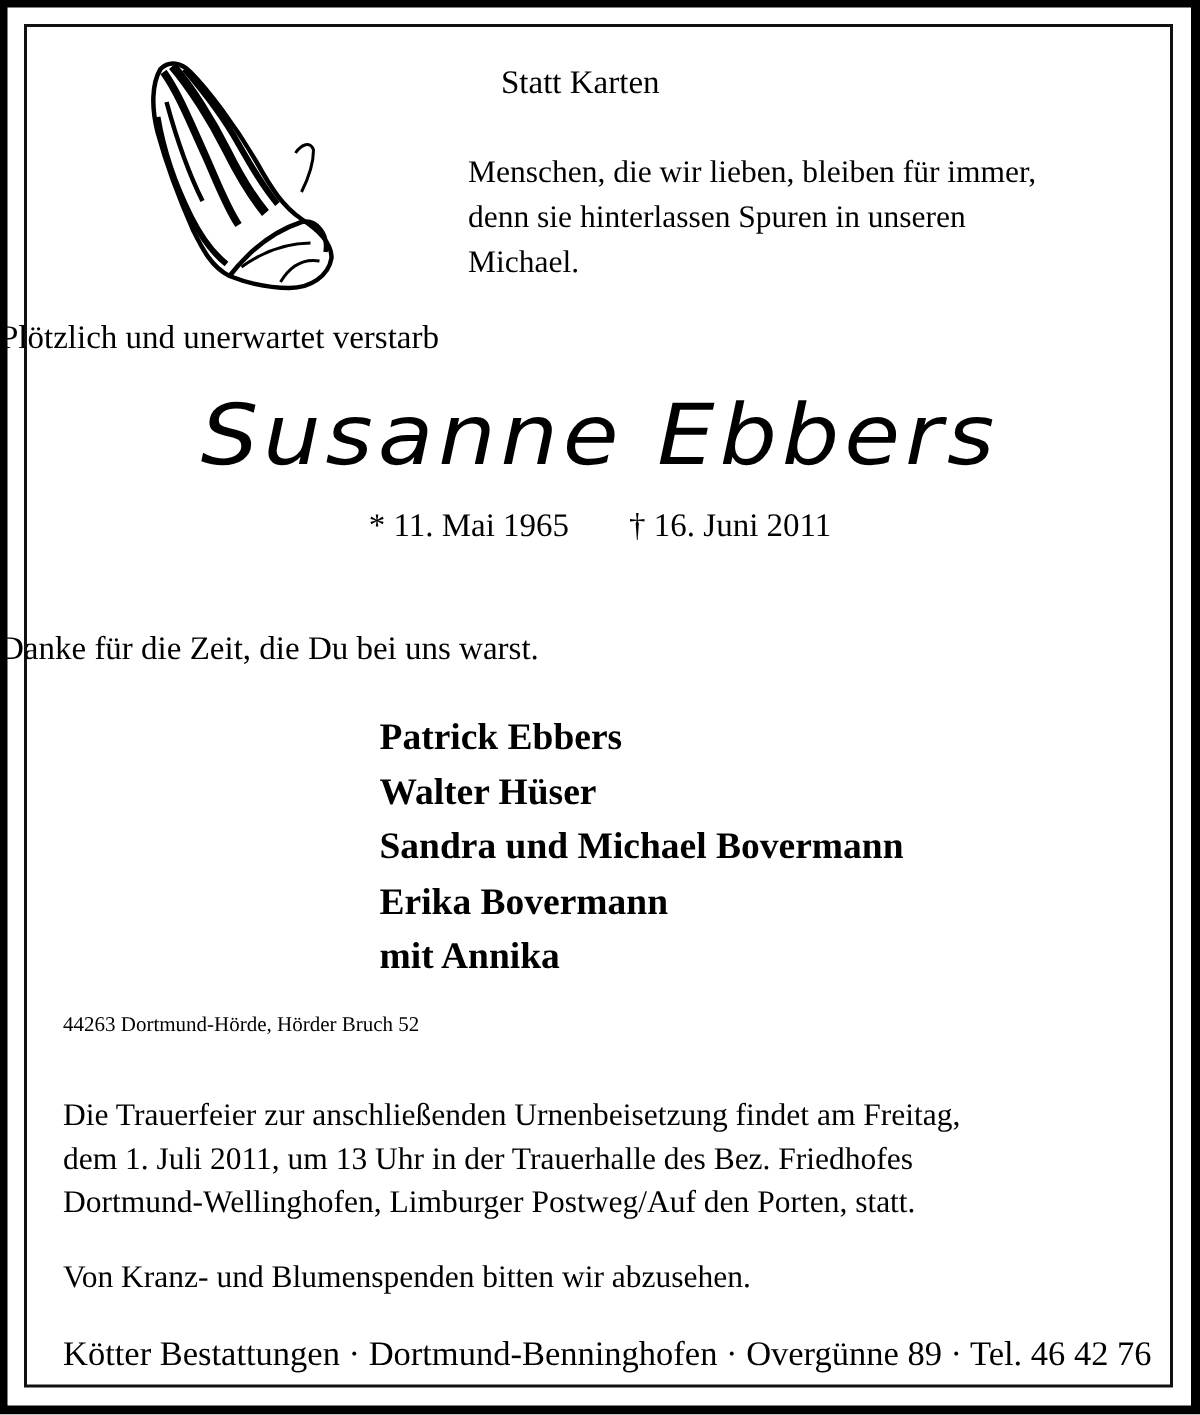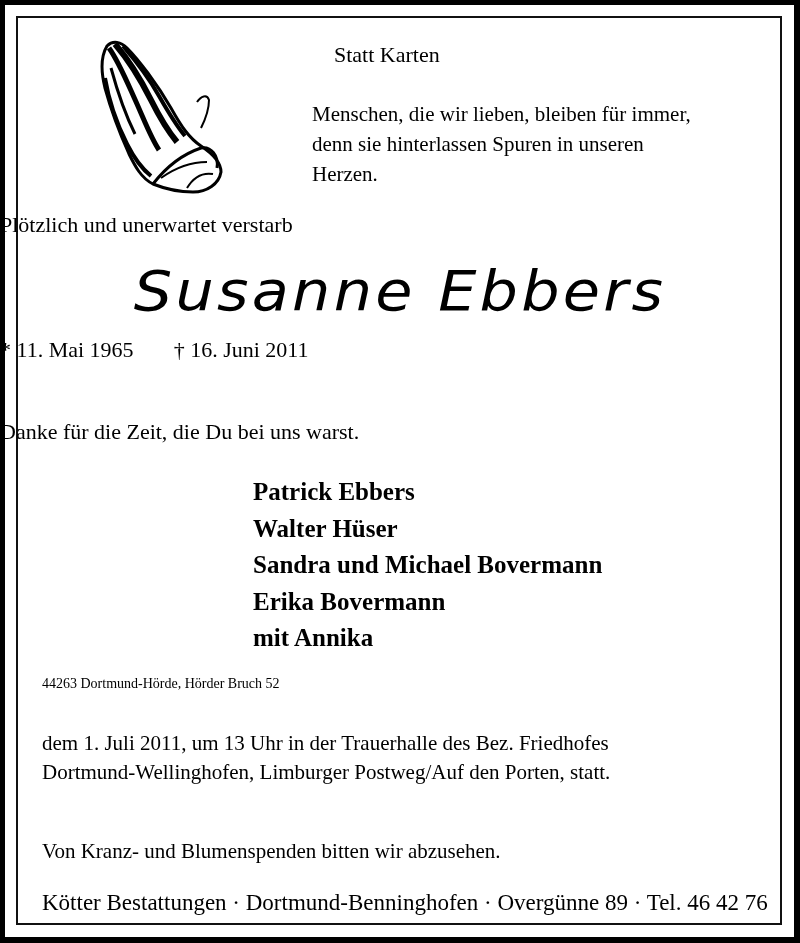--- a/index.html
+++ b/index.html
@@ -23,21 +23,21 @@
 
   .statt { left: 334px; top: 42px; font-size: 22px; }
   .quote { left: 312px; top: 99px; font-size: 21px; line-height: 30px; }
   .intro { left: 0; width: 640px; top: 212px; font-size: 22px; }
   .name {
     left: 0; width: 800px; text-align: center; top: 258px;
     font-family: "DejaVu Sans", sans-serif; font-size: 56px; font-weight: normal;
     letter-spacing: 3px; font-style: italic; transform: scaleX(1.08); transform-origin: 400px 0;
     color: #000;
   }
-  .dates { left: 0; width: 800px; text-align: left; top: 337px; font-size: 22px; }
+  .dates { left: 0; width: 800px; text-align: center; top: 337px; font-size: 22px; }
   .dates .sep { display: inline-block; width: 40px; }
   .thanks { left: 0; width: 800px; top: 419px; font-size: 22px; }
   .mourners { left: 253px; top: 474px; font-size: 25px; font-weight: bold; line-height: 36.5px; }
   .address { left: 42px; top: 676px; font-size: 14px; }
   .ceremony { left: 42px; top: 729px; font-size: 21px; line-height: 29px; }
   .flowers { left: 42px; top: 839px; font-size: 21px; }
   .funeral { left: 42px; top: 890px; font-size: 23px; text-align: center; }
 </style>
 </head>
 <body>
@@ -58,21 +58,21 @@
   <path d="M64 140 C 78 130, 94 124, 110 124" fill="none" stroke="#000" stroke-width="2"></path>
   <path d="M90 150 C 96 140, 104 134, 116 136" fill="none" stroke="#000" stroke-width="2"></path>
   <path d="M100 64 C 104 58, 110 56, 112 62 C 112 72, 108 82, 104 90" fill="#fff" stroke="#000" stroke-width="2"></path>
 </svg>
 
 <div class="abs serif statt">Statt Karten</div>
 
 <div class="abs serif quote">
   <div>Menschen, die wir lieben, bleiben für immer,</div>
   <div>denn sie hinterlassen Spuren in unseren</div>
-  <div>Herzen.</div>
+  <div>Michael.</div>
 </div>
 
 <div class="abs serif intro">Plötzlich und unerwartet verstarb</div>
 
 <div class="abs name">Susanne Ebbers</div>
 
 <div class="abs serif dates">
   <span>* 11. Mai 1965</span><span class="sep"></span><span>† 16. Juni 2011</span>
 </div>
 
@@ -82,19 +82,20 @@
   <div>Patrick Ebbers</div>
   <div>Walter Hüser</div>
   <div>Sandra und Michael Bovermann</div>
   <div>Erika Bovermann</div>
   <div>mit Annika</div>
 </div>
 
 <div class="abs serif address">44263 Dortmund-Hörde, Hörder Bruch 52</div>
 
 <div class="abs serif ceremony">
+  <div>Die Trauerfeier zur anschließenden Urnenbeisetzung findet am Freitag,</div>
   <div>dem 1. Juli 2011, um 13 Uhr in der Trauerhalle des Bez. Friedhofes</div>
   <div>Dortmund-Wellinghofen, Limburger Postweg/Auf den Porten, statt.</div>
 </div>
 
 <div class="abs serif flowers">Von Kranz- und Blumenspenden bitten wir abzusehen.</div>
 
 <div class="abs serif funeral">Kötter Bestattungen · Dortmund-Benninghofen · Overgünne 89 · Tel. 46 42 76</div>
 
 </body></html>

